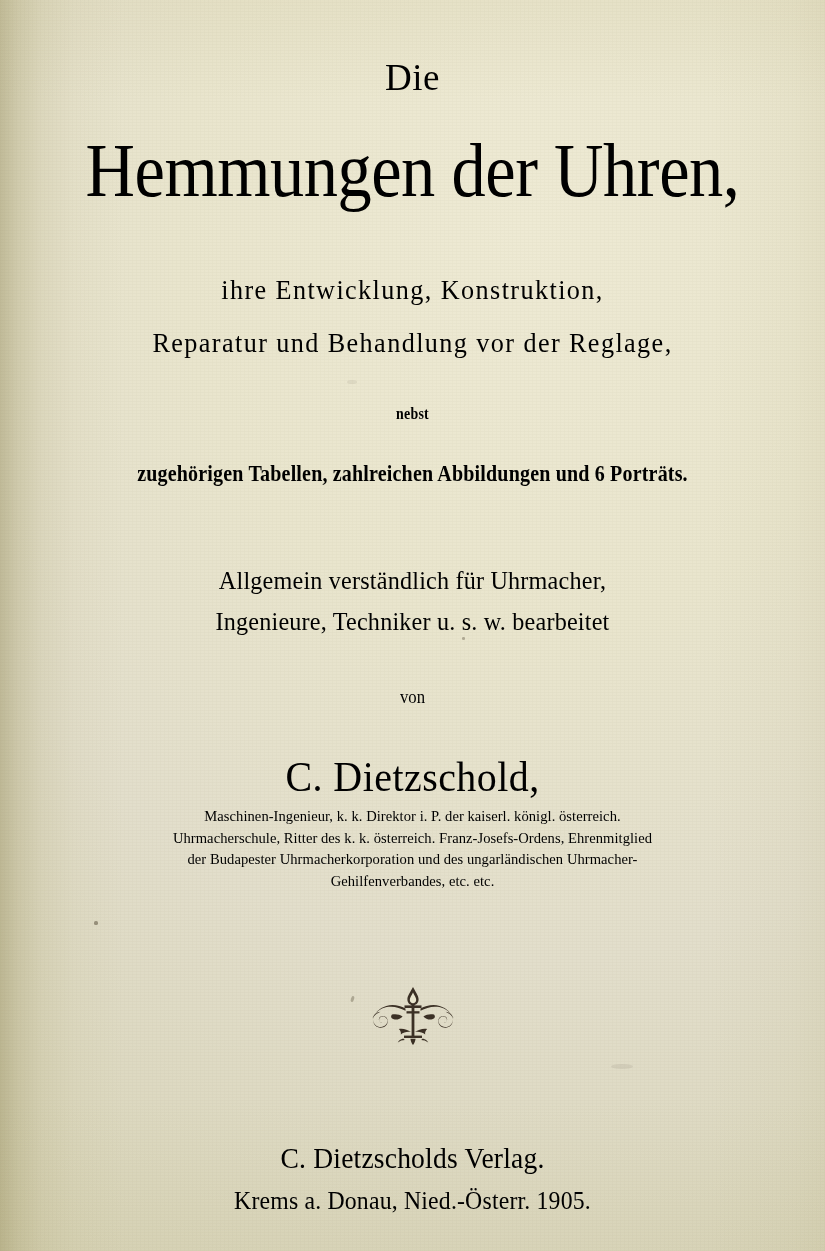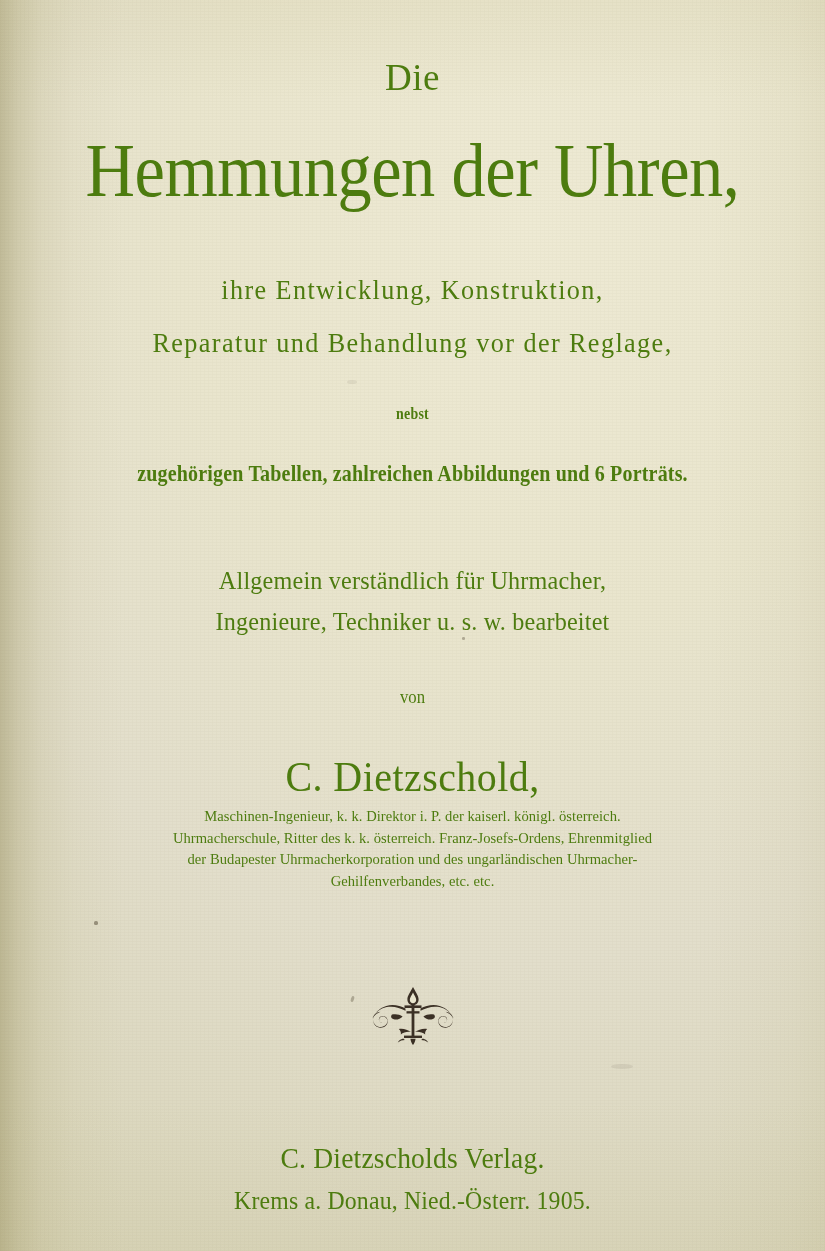--- a/index.html
+++ b/index.html
@@ -8,21 +8,21 @@
     background: #ffffff;
   }
 
   #page {
     position: relative;
     width: 825px;
     height: 1251px;
     overflow: hidden;
     background: #e6e2ca;
     font-family: "Liberation Serif", "DejaVu Serif", serif;
-    color: #4d7c0f;
+    color: #000000;
     -webkit-font-smoothing: antialiased;
   }
 
   
   .paper-base {
     position: absolute;
     inset: 0;
     background:
       radial-gradient(125% 95% at 64% 18%, #eeead4 0%, #e9e5cd 34%, #e2decb 62%, #d8d4b8 100%);
   }

